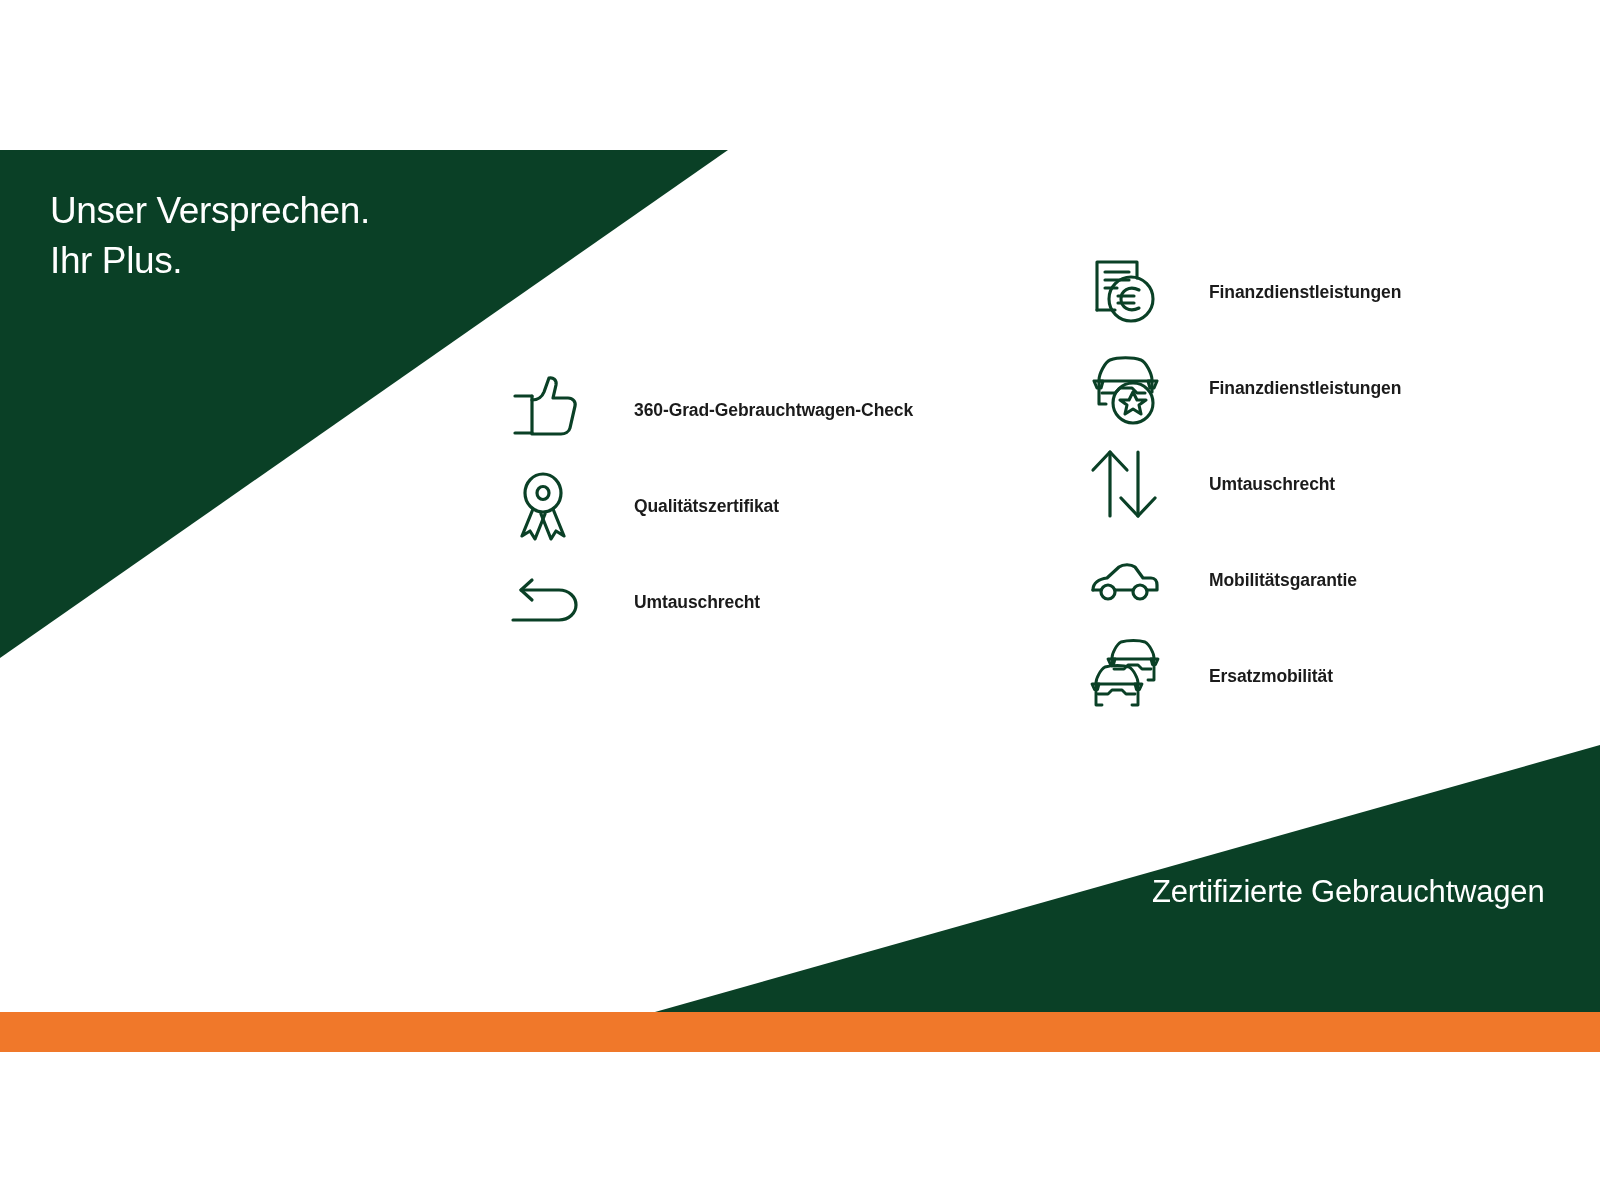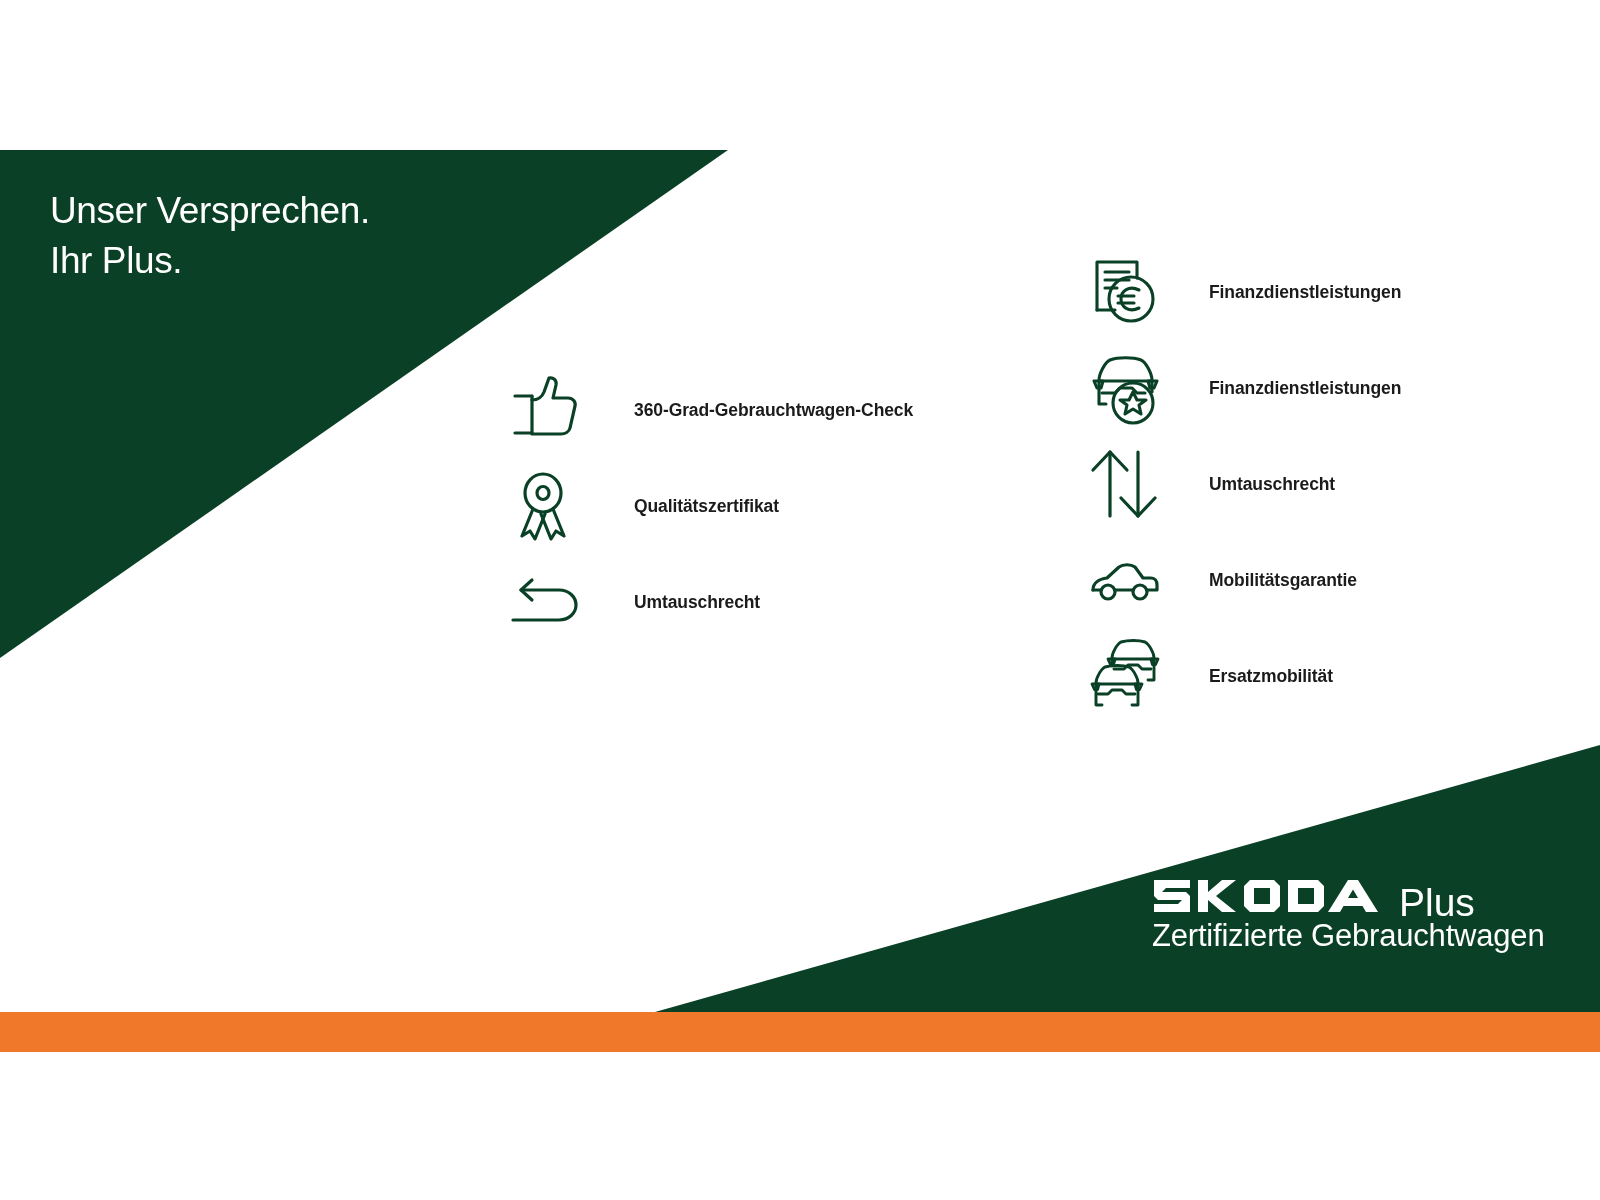--- a/index.html
+++ b/index.html
@@ -240,31 +240,16 @@
             <path d="M53 48 V69 H47"></path>
           </g>
         </svg>
       </span>
       <span class="feature-label">Ersatzmobilität</span>
     </div>
 
   </div>
 
   <div class="brand">
-    <div class="brand-row">
-      <svg class="brand-mark" width="232" height="40" viewBox="0 0 232 40" fill="#ffffff">
-
-        <path d="M2 4 H38 V12 H14 L10 16 H34 L38 20 V36 H2 V28 H26 L30 24 H6 L2 20 Z"></path>
-
-        <path d="M46 4 H56 V16 L70 4 H84 L64 20 L84 36 H70 L56 24 V36 H46 Z"></path>
-
-        <path d="M92 10 L98 4 H122 L128 10 V30 L122 36 H98 L92 30 Z M102 12 V28 H118 V12 Z"></path>
-
-        <path d="M136 4 H166 L172 10 V30 L166 36 H136 Z M146 12 V28 H162 V12 Z"></path>
-
-        <path d="M196 4 H206 L226 36 H214 L210.5 30 H191.5 L188 36 H176 Z M196 22 H206 L201 13.5 Z"></path>
-      </svg>
-      <span class="brand-plus">Plus</span>
-    </div>
     <div class="brand-tagline">Zertifizierte Gebrauchtwagen</div>
   </div>
 
 </div>
 
 </body></html>

